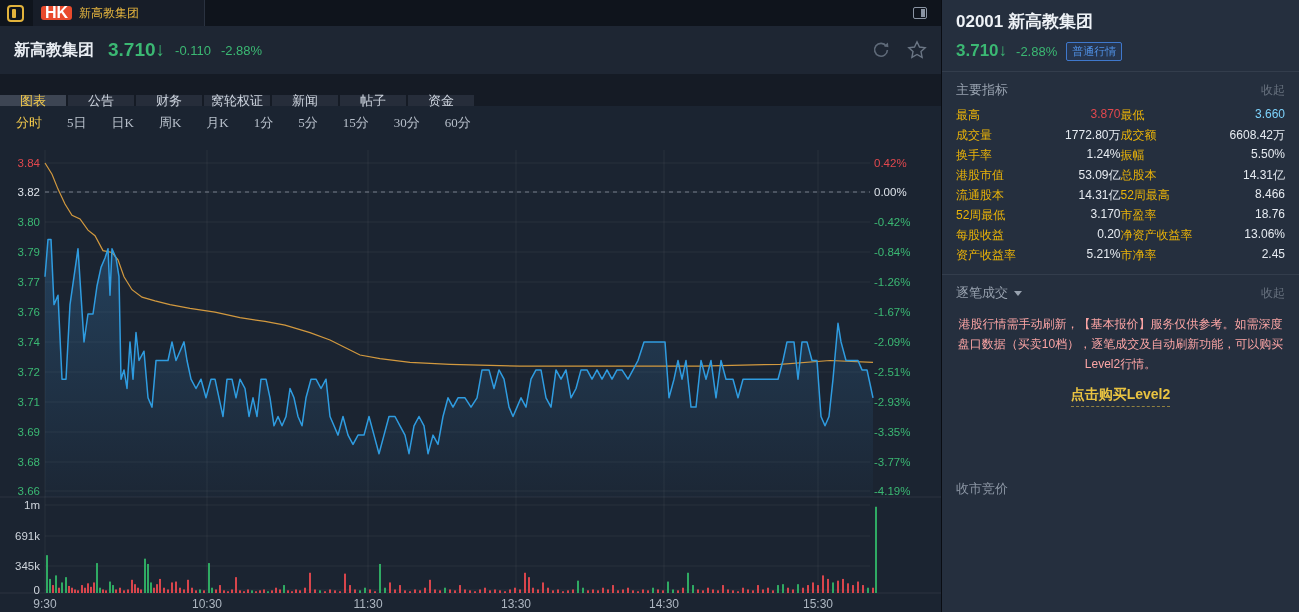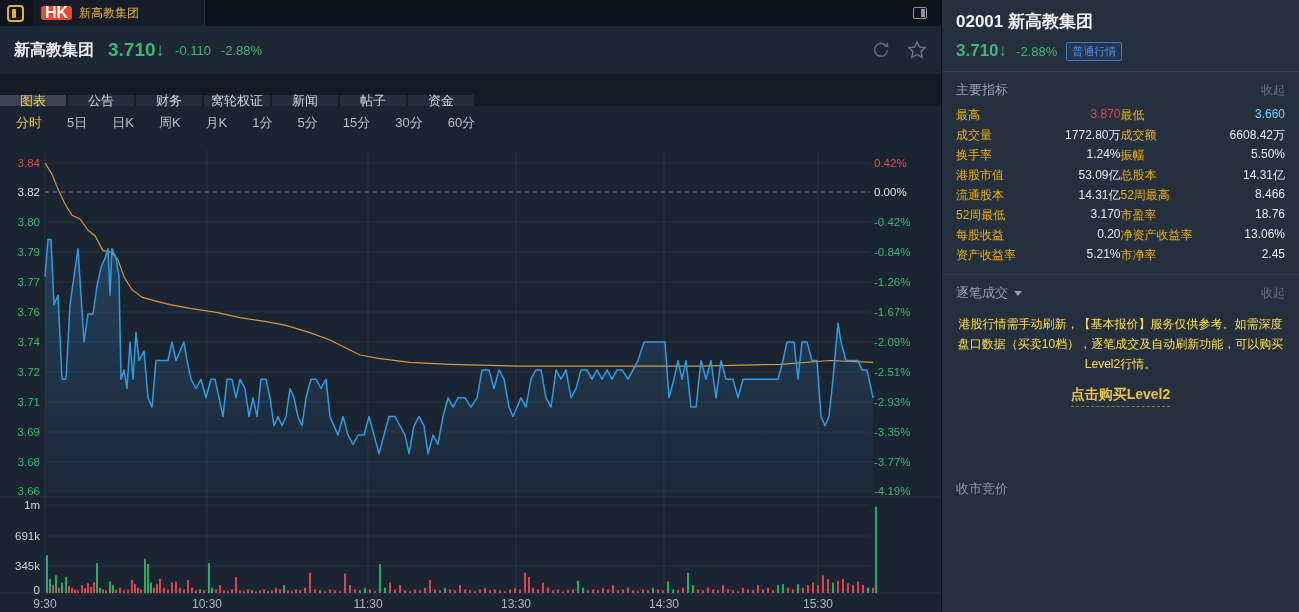--- a/index.html
+++ b/index.html
@@ -27,21 +27,21 @@
   .hdr-spacer { flex:1; }
   .hdr-icon { width:20px; height:20px; margin-left:16px; cursor:pointer; }
 
   
   .tabs { height:32px; background:#151b25; display:flex; align-items:stretch; }
   .tab { width:66px; margin-right:2px; background:#262d3a; color:#cdd4de; font-size:13px;
     display:flex; align-items:center; justify-content:center; cursor:pointer;margin-top:21px; }
   .tab.active { background:#3d4553; color:#f2c94c; }
 
   
-  .subtabs { height:34px; display:flex; align-items:center; padding-left:16px; gap:25px; background:#1b2431; }
+  .subtabs { height:34px; display:flex; align-items:center; padding-left:16px; gap:25px; background:#1b2431;font-family:Liberation Serif, serif; }
   .subtab { color:#b8c0cb; font-size:13px; cursor:pointer; }
   .subtab.active { color:#f2c94c; }
 
   svg#chart { display:block; }
 
   
   .rp-head { padding:10px 14px 0 14px; }
   .rp-title { color:#eef2f6; font-size:17px; font-weight:600; }
   .rp-price-row { margin-top:8px; display:flex; align-items:center; gap:9px; }
   .rp-price { color:#3bb873; font-size:17px; font-weight:bold; }
@@ -52,21 +52,21 @@
   .sec-title { color:#98a2af; font-size:13px; display:flex; align-items:center; gap:6px; }
   .caret-down { width:0; height:0; border-left:4px solid transparent; border-right:4px solid transparent; border-top:5px solid #98a2af; display:inline-block; }
   .collapse { color:#68727f; font-size:12px; cursor:pointer; }
   .ind-table { padding:2px 14px 0 14px; }
   .ind-row { display:flex; justify-content:space-between; height:20px; align-items:center; }
   .ind-cell { display:flex; justify-content:space-between; width:166px; }
   .ind-label { color:#eab308; font-size:12px; }
   .ind-value { color:#e6ebf1; font-size:12px; }
   .ind-value.red { color:#e2484e; }
   .ind-value.green { color:#7dd3fc; }
-  .notice { color:#fde047; font-size:12px; line-height:20px; text-align:center; padding:8px 12px 0 12px; }
+  .notice { color:#fca5a5; font-size:12px; line-height:20px; text-align:center; padding:8px 12px 0 12px; }
   .lvl2-link { display:block; margin:12px auto 0 auto; width:max-content; color:#e9c341; font-size:14px; font-weight:bold;
     border-bottom:1px dashed rgba(233,195,65,0.55); padding-bottom:2px; cursor:pointer; }
   .closing { position:absolute; left:14px; top:480px; color:#8b95a3; font-size:13px; }
   .trade-btns { position:absolute; top:507px; left:0; width:100%; display:flex; justify-content:center; gap:20px; }
   .btn { width:100px; height:30px; border:none; border-radius:3px; color:#fff; font-size:13px; font-weight:bold;
     font-family:inherit; cursor:pointer; display:flex; align-items:center; justify-content:center; }
   .btn-buy { background:#f24c4f; }
   .btn-sell { background:#2b80e0; }
 </style>
 </head>

